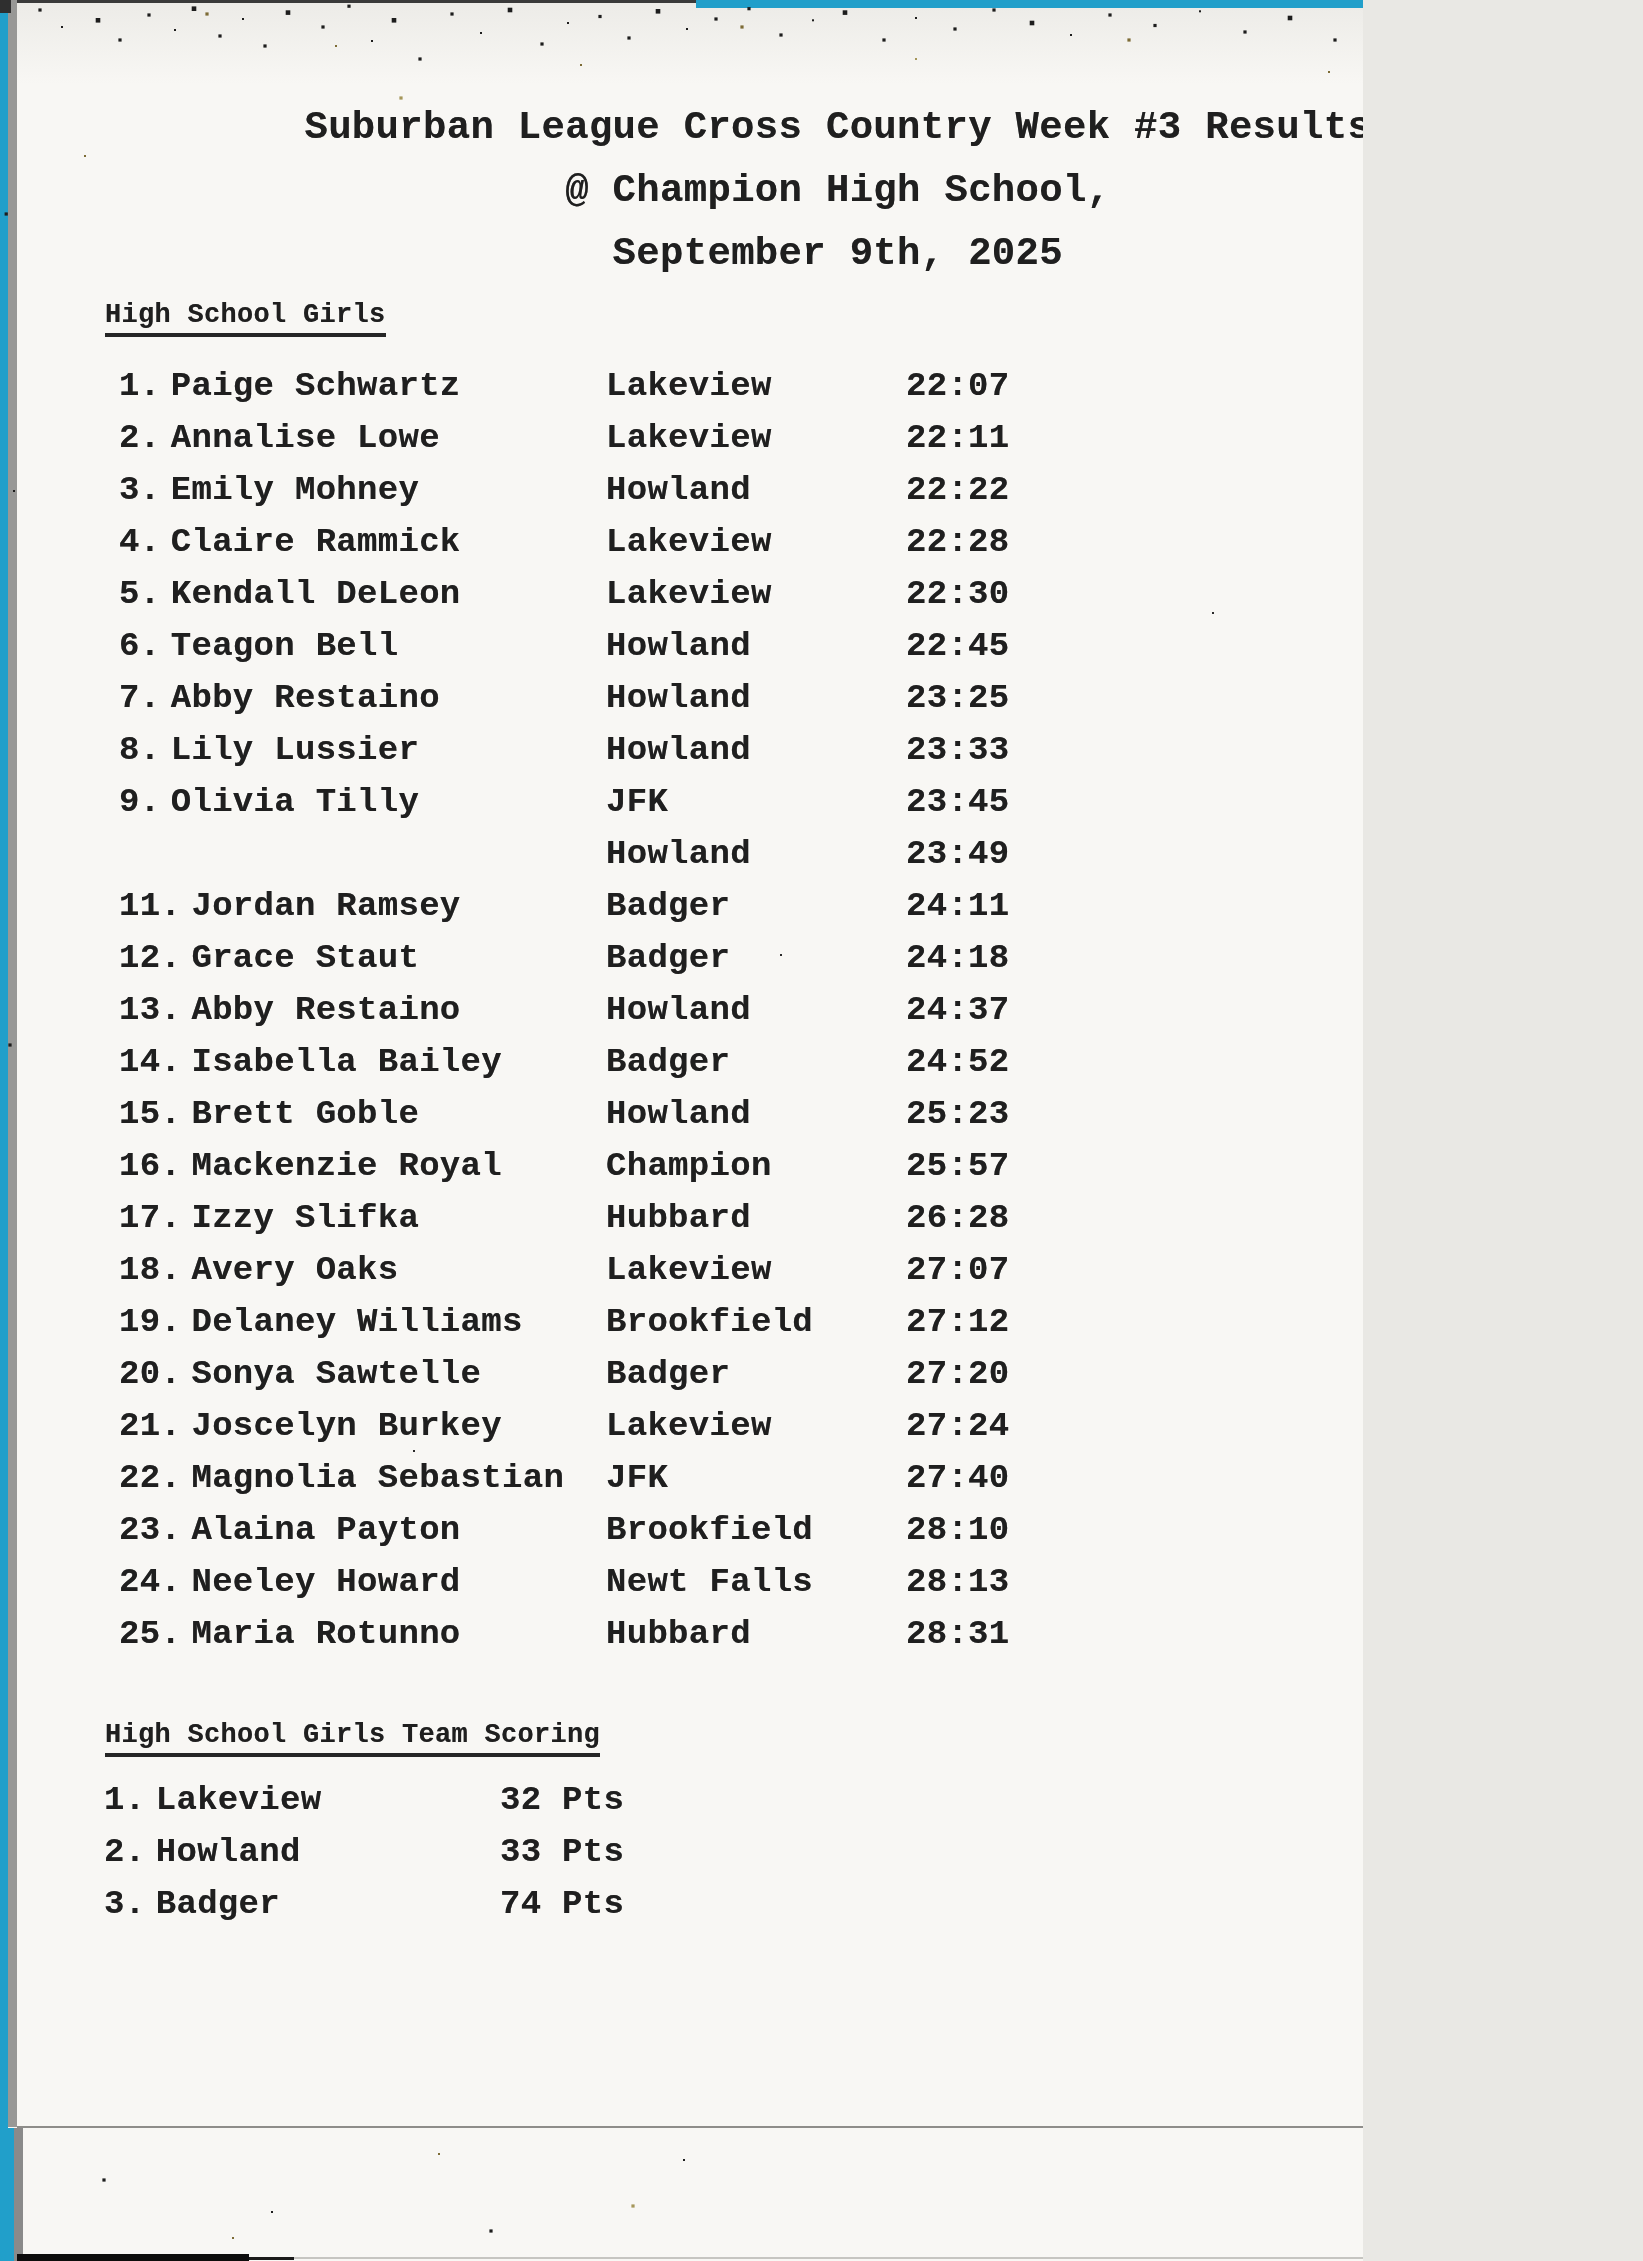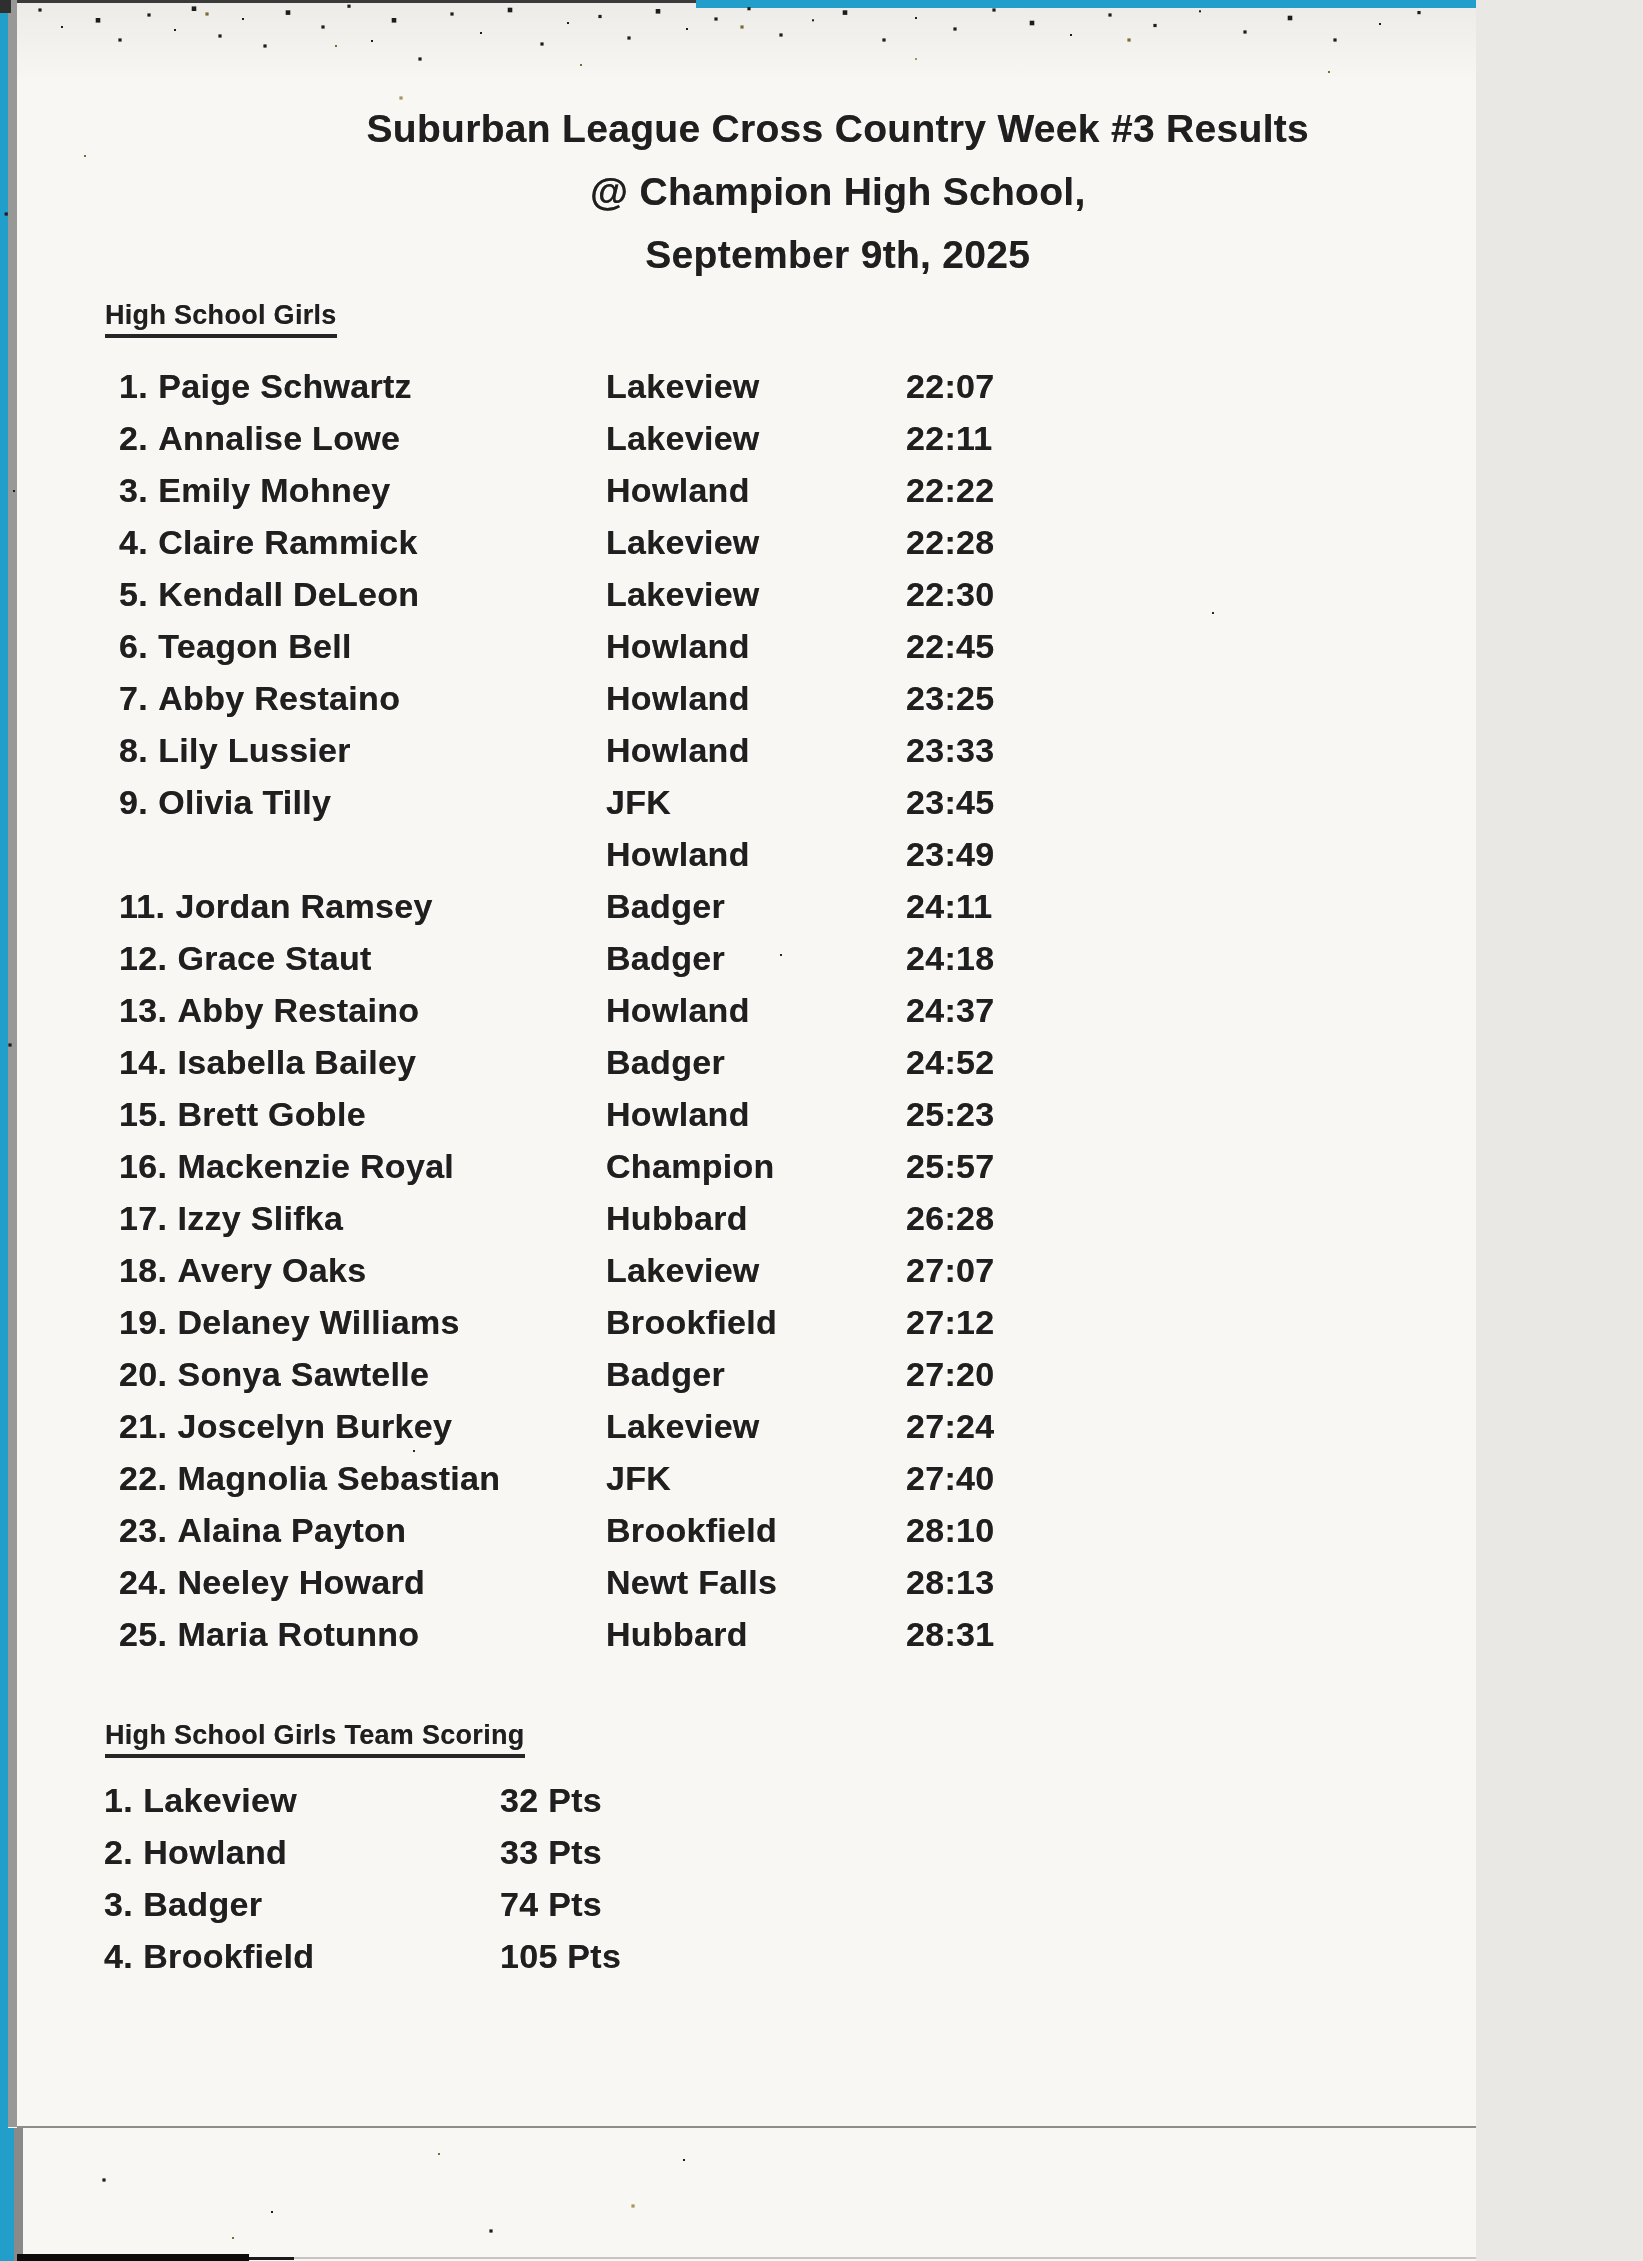--- a/index.html
+++ b/index.html
@@ -1,21 +1,21 @@
 <!DOCTYPE html>
 <html style="font-size:10.3px"><head>
 <meta charset="utf-8">
 <style>
   html,body{margin:0;padding:0;background:#e9e8e4;}
   .scan-root{
     position:relative;
-    width:1476px;height:2261px;
+    width:1363px;height:2261px;
     background:linear-gradient(#ecebe7 0px,#f8f7f4 84px,#f8f7f4 2261px);
     overflow:hidden;
-    font-family:Liberation Sans, sans-serif;
+    font-family:Liberation Mono, monospace;
     color:#1c1c1c;
   }
   
   .top-hairline{position:absolute;left:0;top:0;width:1644px;height:2.6px;background:#3a3a3a;}
   .cyan-top{position:absolute;left:696px;top:0;width:948px;height:8.4px;background:#219fca;}
   .cyan-left{position:absolute;left:0;top:0;width:7.7px;height:2261px;background:#219fca;}
   .gray-left{position:absolute;left:7.7px;top:0;width:9.7px;height:2127px;background:#989896;}
   .corner-dark{position:absolute;left:0;top:0;width:11px;height:13px;background:#2f2f2f;}
   .gray-right{position:absolute;left:1632px;top:0;width:11.6px;height:2126px;background:#e4e3df;}
   .paper-bottom-line{position:absolute;left:17px;top:2126px;width:1610px;height:1.9px;background:#8e8d8a;}
@@ -238,20 +238,16 @@
         <span class="cell points-cell">32 Pts</span>
       </div>
     <div class="row">
         <span class="cell team-cell"><span class="place">2.</span><span>Howland</span></span>
         <span class="cell points-cell">33 Pts</span>
       </div>
     <div class="row">
         <span class="cell team-cell"><span class="place">3.</span><span>Badger</span></span>
         <span class="cell points-cell">74 Pts</span>
       </div>
-    <div class="row">
-        <span class="cell team-cell"><span class="place">4.</span><span>Brookfield</span></span>
-        <span class="cell points-cell">105 Pts</span>
-      </div>
   </div>
 
 </div>
 
 
 </body></html>

